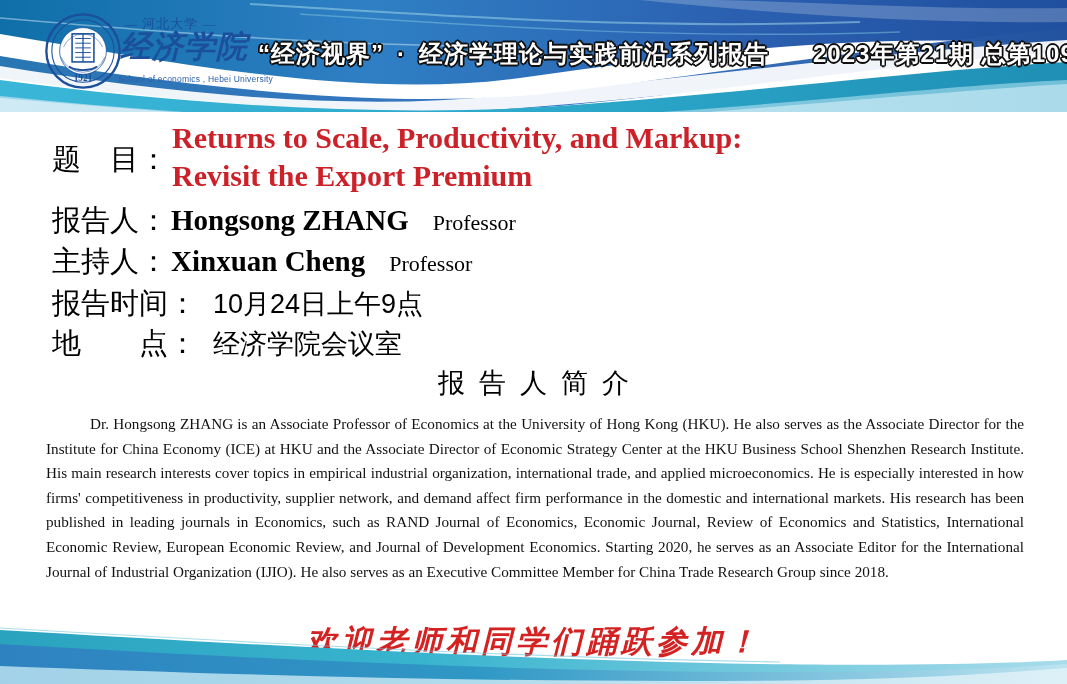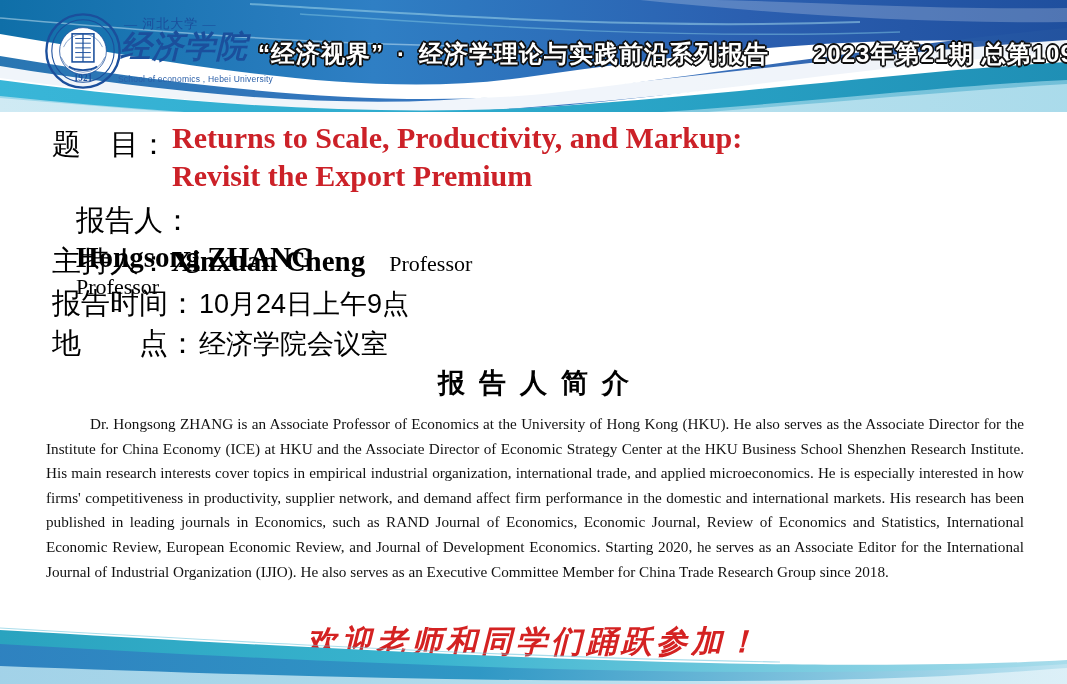--- a/index.html
+++ b/index.html
@@ -146,40 +146,39 @@
     font-size: 29px;
     color: #000000;
     font-weight: normal;
   }
 
   .row-title {
     position: absolute;
     left: 52px;
     top: 7px;
     display: flex;
-    align-items: flex-start;
+    align-items: center;
   }
   .row-title .cn-label {
     padding-top: 6px;
   }
   .title-red {
     font-family: "Liberation Serif", "DejaVu Serif", serif;
     font-size: 30px;
     font-weight: bold;
     color: #cc2128;
     line-height: 38px;
     margin-left: 4px;
     white-space: nowrap;
   }
 
   .row-speaker {
     position: absolute;
     left: 52px;
     top: 89px;
-    flex-direction: column;
   }
   .row-host {
     position: absolute;
     left: 52px;
     top: 130px;
   }
   .row-time {
     position: absolute;
     left: 52px;
     top: 172px;
@@ -200,33 +199,33 @@
   .rank-serif {
     font-family: "Liberation Serif", "DejaVu Serif", serif;
     font-size: 22px;
     color: #000000;
     margin-left: 24px;
   }
   .value-cn {
     font-family: "Liberation Sans", "DejaVu Sans", sans-serif;
     font-size: 27px;
     color: #000000;
-    margin-left: 2px;
+    margin-left: 16px;
   }
 
   
   .bio-heading {
     position: absolute;
     left: 0;
     top: 365px;
     width: 1067px;
     text-align: center;
     font-family: "Liberation Serif", "DejaVu Serif", serif;
     font-size: 27px;
-    font-weight: bold;
+    font-weight: normal;
     color: #000000;
     letter-spacing: 14px;
     text-indent: 14px;
   }
 
   .bio-text {
     position: absolute;
     left: 46px;
     top: 412px;
     width: 978px;

